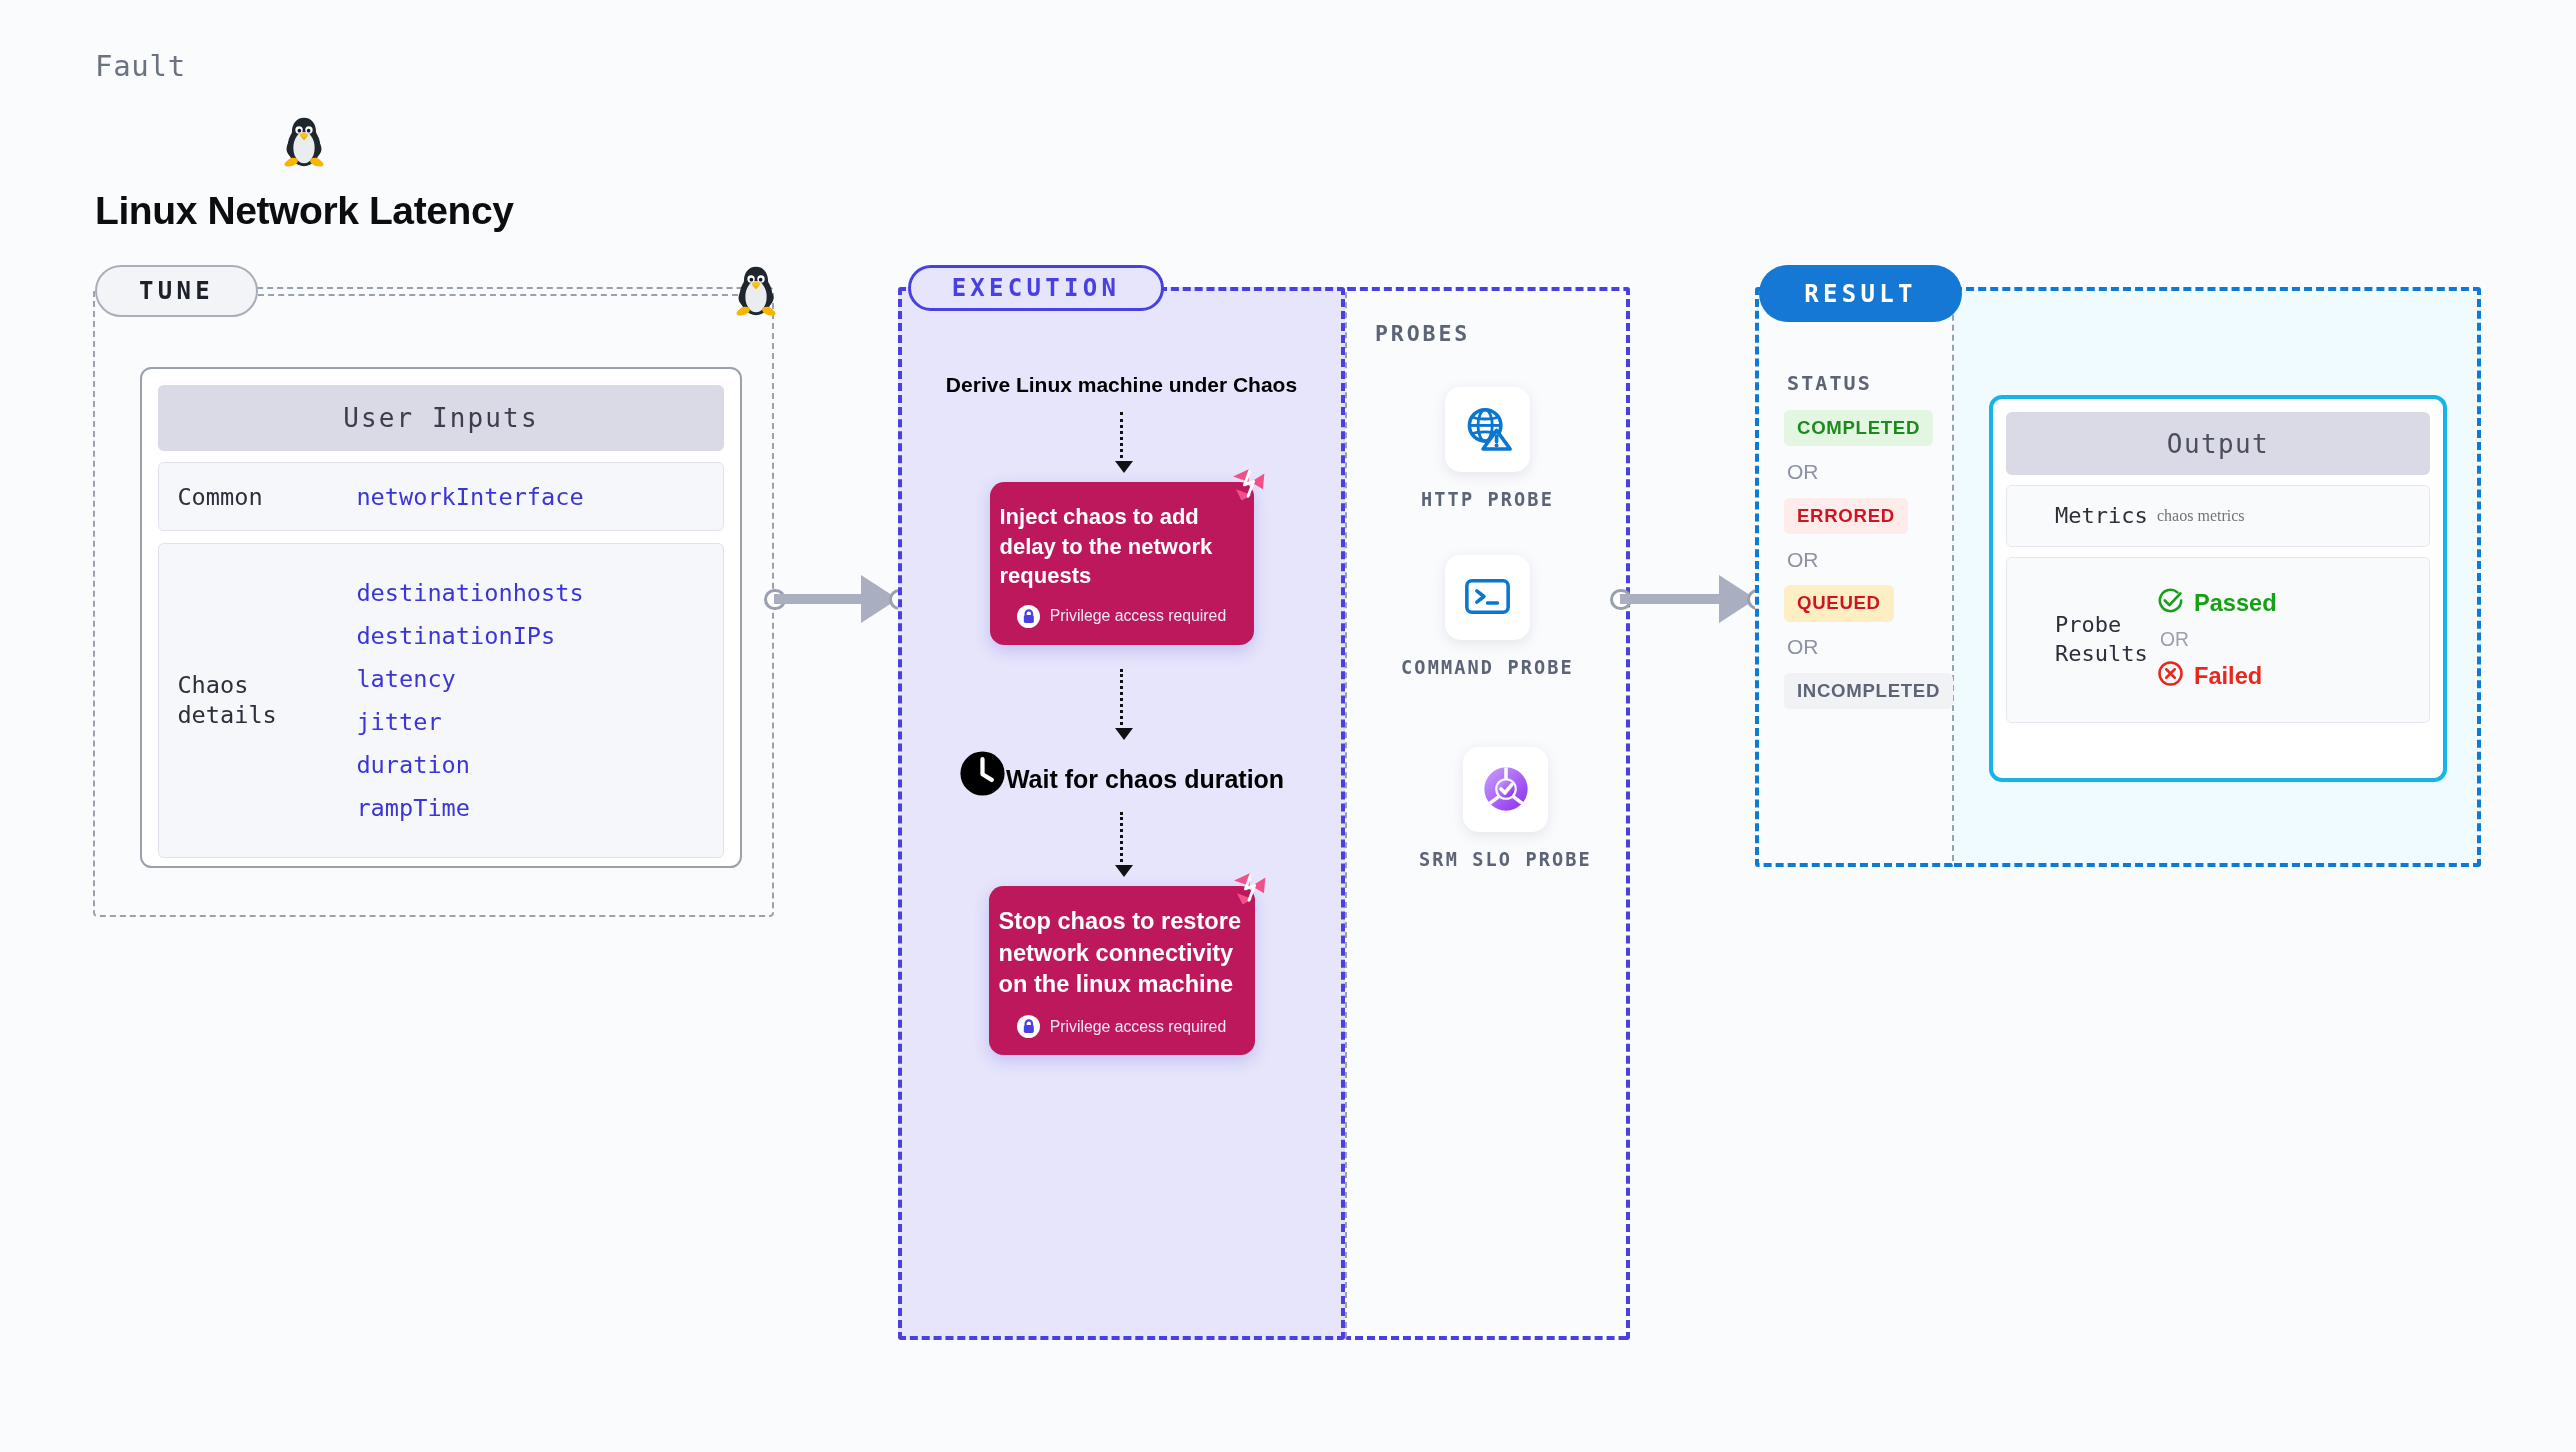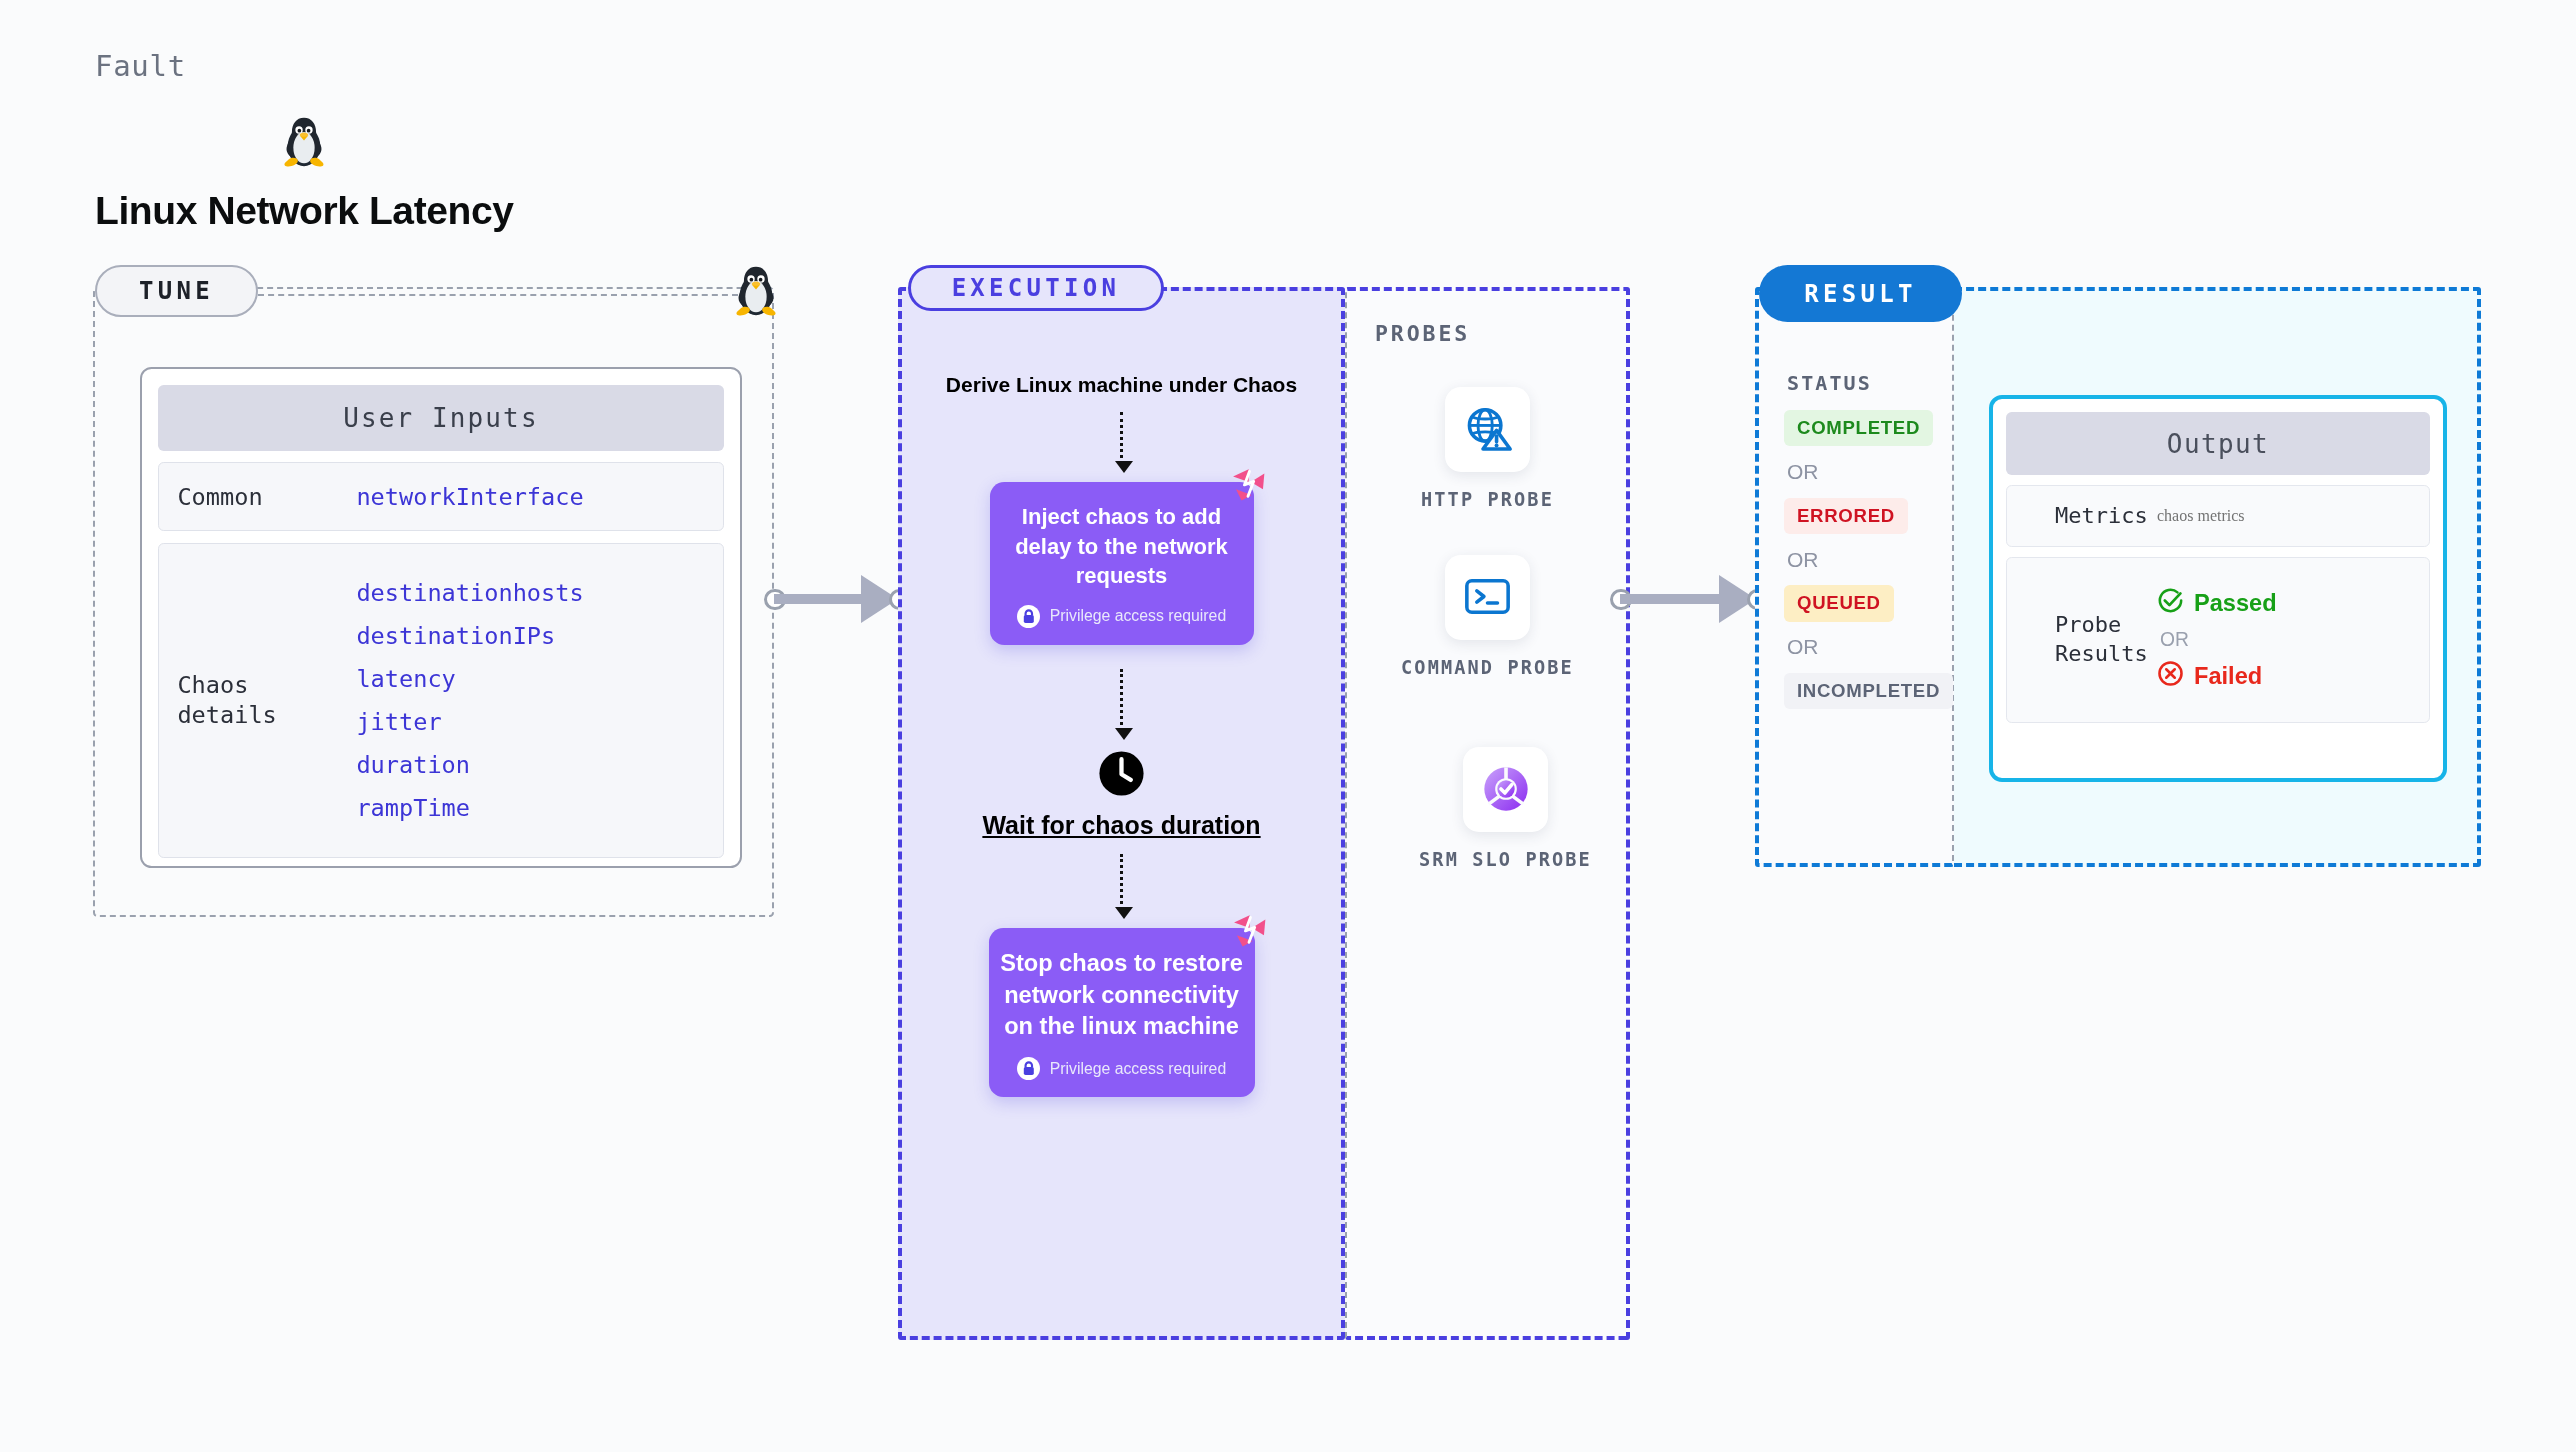--- a/index.html
+++ b/index.html
@@ -116,36 +116,36 @@
     position: relative; width: 2.9px; height: 52px;
     border-left: 3.6px dotted #111; margin: 13px 0 0 0;
   }
   .dotted-arrow::after {
     content: ''; position: absolute; left: -7.9px; bottom: -9.3px;
     border-left: 9.3px solid transparent; border-right: 9.3px solid transparent;
     border-top: 12px solid #111;
   }
   .chaos-box {
     position: relative; width: 264px; border-radius: 14.3px;
-    background: #8b5cf6; color: #fff; text-align: center;
+    background: #be185d; color: #fff; text-align: left;
     padding: 20px 10px 17px; margin-top: 18.6px;
     box-shadow: 0 5.7px 15.8px rgba(74,63,224,.22);
   }
   .chaos-box .ctitle { font-size: 22px; font-weight: 700; line-height: 1.33; }
   .chaos-priv {
     margin-top: 14.3px; display: flex; align-items: center; justify-content: center;
     gap: 9.3px; font-size: 15.8px; color: #e9e8fb;
   }
   .lock-badge {
     width: 23.6px; height: 23.6px; border-radius: 50%; background: #fff;
     display: flex; align-items: center; justify-content: center; flex: none;
   }
   .hbadge { position: absolute; right: -15.8px; top: -17px; }
 
-  .clock-wrap { margin-top: 18.6px; display: flex; flex-direction: column; align-items: center; text-decoration: underline; }
+  .clock-wrap { margin-top: 18.6px; display: flex; align-items: center; }
   .wait-title {
     font-size: 25px; font-weight: 700; color: #000; text-align: center;
     line-height: 1.28; margin-top: 10px;
   }
 
   
   .probes-label {
     position: absolute; left: 1375px; top: 321px;
     font-family: "DejaVu Sans Mono", monospace; font-size: 21.5px;
     color: #5c6476; letter-spacing: 2.9px; font-weight: 700;

